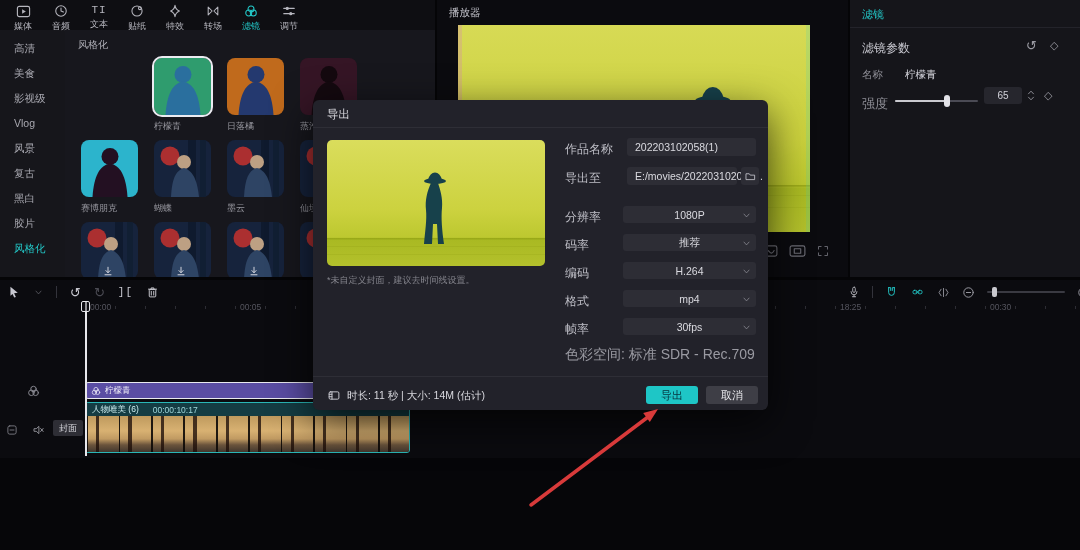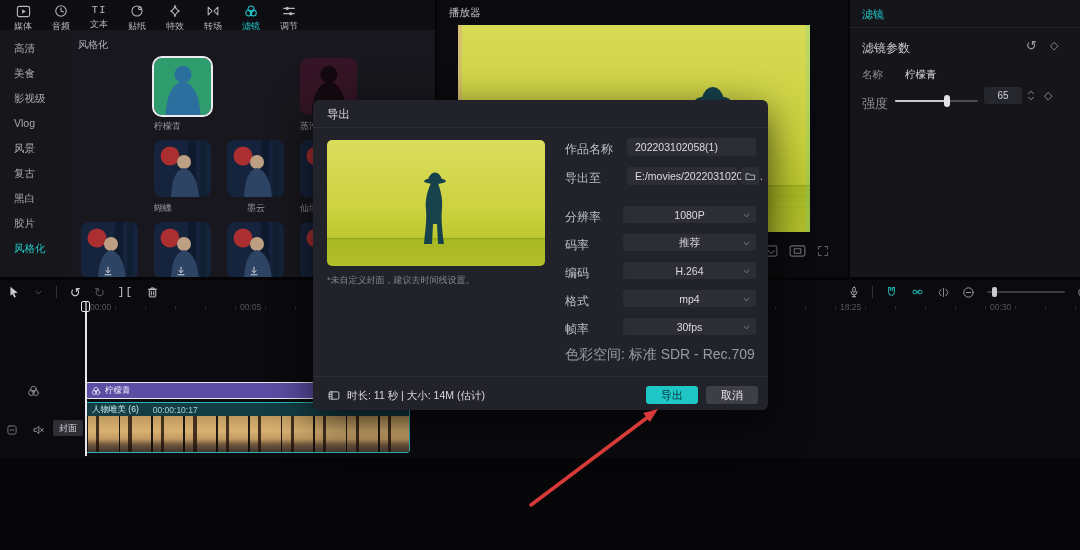--- a/index.html
+++ b/index.html
@@ -131,44 +131,64 @@
           <div class="fcell" style="left: 89px; top: 28px;">
             <div class="fth sel">
               <svg width="57" height="57" viewBox="0 0 57 57">
                 <rect width="57" height="57" fill="#2f9c6e"></rect>
                 <circle cx="29" cy="16.5" r="8.5" fill="#2a6f9e"></circle>
                 <path d="M29 23.5 C19 25.5 13 35 11.5 57 L46.5 57 C45 35 39 25.5 29 23.5 Z" fill="#2a6f9e"></path>
               </svg>
             </div>
             <div class="flabel">柠檬青</div>
           </div>
+          <div class="fcell" style="left: 162px; top: 28px;">
+            <div class="fth">
+              <svg width="57" height="57" viewBox="0 0 57 57">
+                <rect width="57" height="57" fill="#c06a1c"></rect>
+                <circle cx="29" cy="16.5" r="8.5" fill="#24396f"></circle>
+                <path d="M29 23.5 C19 25.5 13 35 11.5 57 L46.5 57 C45 35 39 25.5 29 23.5 Z" fill="#24396f"></path>
+              </svg>
+            </div>
+            <div class="flabel">日落橘</div>
+          </div>
           <div class="fcell" style="left: 235px; top: 28px;">
             <div class="fth">
               <svg width="57" height="57" viewBox="0 0 57 57">
                 <rect width="57" height="57" fill="#351525"></rect>
                 <circle cx="29" cy="16.5" r="8.5" fill="#14090f"></circle>
                 <path d="M29 23.5 C19 25.5 13 35 11.5 57 L46.5 57 C45 35 39 25.5 29 23.5 Z" fill="#14090f"></path>
               </svg>
             </div>
             <div class="flabel">蒸汽波</div>
+          </div>
+          <div class="fcell" style="left: 16px; top: 110px;">
+            <div class="fth">
+              <svg width="57" height="57" viewBox="0 0 57 57">
+                <rect width="57" height="57" fill="#2cb4cc"></rect>
+                <circle cx="29" cy="16.5" r="8.5" fill="#231022"></circle>
+                <path d="M29 23.5 C19 25.5 13 35 11.5 57 L46.5 57 C45 35 39 25.5 29 23.5 Z" fill="#231022"></path>
+              </svg>
+            </div>
+            <div class="flabel">赛博朋克</div>
           </div>
           <div class="fcell" style="left: 89px; top: 110px;">
             <div class="fth">
               <svg width="57" height="57" viewBox="0 0 57 57">
                 <rect width="57" height="57" fill="#16233c"></rect>
                 <rect x="34" width="8" height="57" fill="#0f1a2e"></rect>
                 <rect x="46" width="6" height="57" fill="#111f33"></rect>
                 <circle cx="16" cy="16" r="9.5" fill="#ab2f30"></circle>
                 <circle cx="30" cy="22" r="7" fill="#bda083"></circle>
                 <path d="M30 28 C22 30.5 18 38 17 57 L45 57 C43 38 38 30.5 30 28 Z" fill="#2e4464"></path>
               </svg>
             </div>
             <div class="flabel">蝴蝶</div>
           </div>
-          <div class="fcell" style="left: 162px; top: 110px; text-align: center;">
+          <div class="fcell" style="left: 162px; top: 110px;">
             <div class="fth">
               <svg width="57" height="57" viewBox="0 0 57 57">
                 <rect width="57" height="57" fill="#16233c"></rect>
                 <rect x="34" width="8" height="57" fill="#0f1a2e"></rect>
                 <rect x="46" width="6" height="57" fill="#111f33"></rect>
                 <circle cx="16" cy="16" r="9.5" fill="#ab2f30"></circle>
                 <circle cx="30" cy="22" r="7" fill="#bda083"></circle>
                 <path d="M30 28 C22 30.5 18 38 17 57 L45 57 C43 38 38 30.5 30 28 Z" fill="#2e4464"></path>
               </svg>
             </div>

